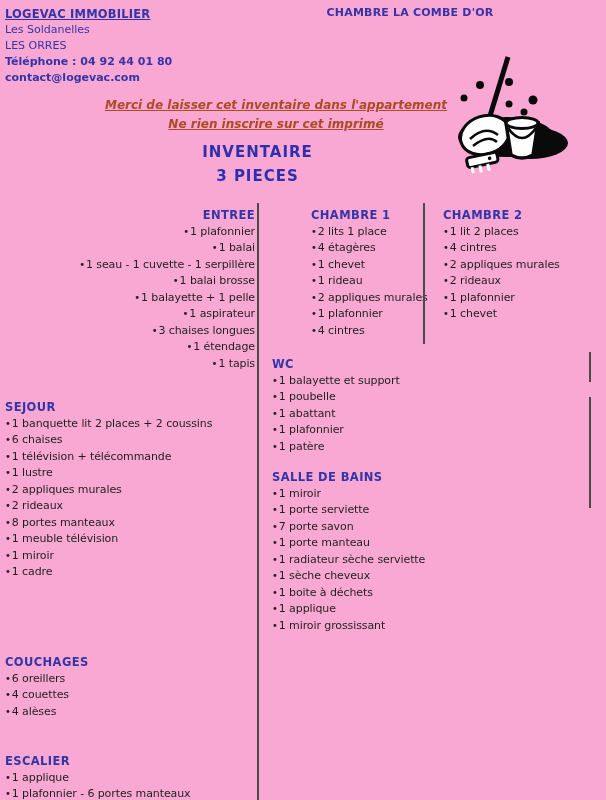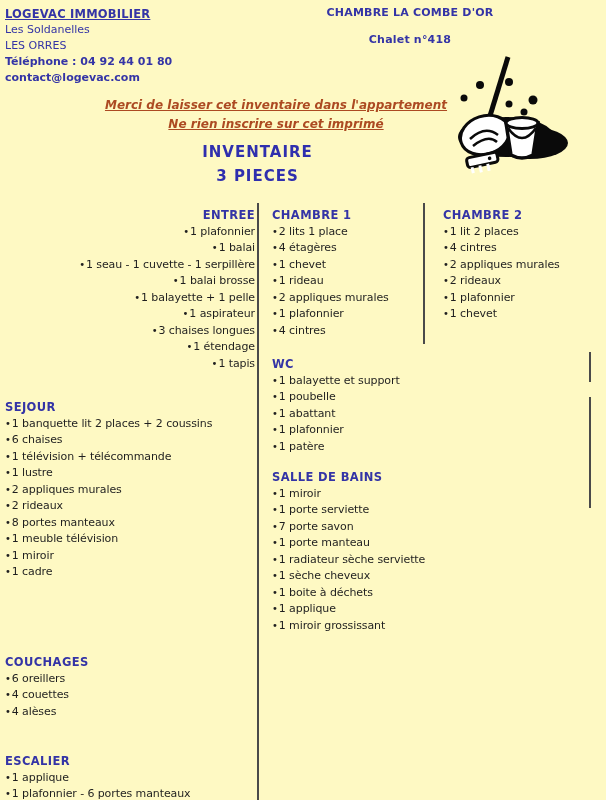--- a/index.html
+++ b/index.html
@@ -1,19 +1,19 @@
 <!DOCTYPE html>
 <html><head>
 <meta charset="utf-8">
 <style>
   html,body{margin:0;padding:0;background:#e8e8e8;}
   .page{
     position:relative;
     width:606px;height:800px;
-    background:#fef9c3;
+    background:#f9a8d4;
     overflow:hidden;
     font-family:"DejaVu Sans","Liberation Sans",sans-serif;
     color:#1f1f1f;
   }
   
   .agency{position:absolute;left:5px;top:6px;font-size:11px;line-height:16px;color:#3434a6;}
   .agency .name{font-weight:bold;text-decoration:underline;font-size:11.5px;letter-spacing:.2px;}
   .agency .bold{font-weight:bold;}
   .building{position:absolute;left:320px;top:6px;width:180px;text-align:center;
     font-size:11px;font-weight:bold;color:#3434a6;letter-spacing:.2px;}
@@ -50,21 +50,20 @@
   <div class="agency">
     <div class="name">LOGEVAC IMMOBILIER</div>
     <div>Les Soldanelles</div>
     <div>LES ORRES</div>
     <div class="bold">Téléphone : 04 92 44 01 80</div>
     <div class="bold">contact@logevac.com</div>
   </div>
 
   <div class="building">
     <div>CHAMBRE LA COMBE D'OR</div>
-    <div class="unit">Chalet n°418</div>
   </div>
 
   <div class="clipart">
     <svg viewBox="0 0 150 130" width="150" height="130" xmlns="http://www.w3.org/2000/svg">
 
       <circle cx="40" cy="30" r="4" fill="#0a0a0a"></circle>
       <circle cx="24" cy="43" r="3.5" fill="#0a0a0a"></circle>
       <circle cx="69" cy="27" r="4" fill="#0a0a0a"></circle>
       <circle cx="69" cy="49" r="3.5" fill="#0a0a0a"></circle>
       <circle cx="93" cy="45" r="4.5" fill="#0a0a0a"></circle>
@@ -136,21 +135,21 @@
           <div class="item"><span class="bullet">•</span><span>4 couettes</span></div>
           <div class="item"><span class="bullet">•</span><span>4 alèses</span></div>
         </div>
         <div class="section" style="top: 753px;">
           <div class="sec-heading">ESCALIER</div>
           <div class="item"><span class="bullet">•</span><span>1 applique</span></div>
           <div class="item"><span class="bullet">•</span><span>1 plafonnier - 6 portes manteaux</span></div>
         </div>
       </div>
       <div class="col1">
-        <div class="section" style="top: 207px;">
+        <div class="section" style="top: 207px; margin-left: 39px;">
           <div class="sec-heading">CHAMBRE 1</div>
           <div class="item"><span class="bullet">•</span><span>2 lits 1 place</span></div>
           <div class="item"><span class="bullet">•</span><span>4 étagères</span></div>
           <div class="item"><span class="bullet">•</span><span>1 chevet</span></div>
           <div class="item"><span class="bullet">•</span><span>1 rideau</span></div>
           <div class="item"><span class="bullet">•</span><span>2 appliques murales</span></div>
           <div class="item"><span class="bullet">•</span><span>1 plafonnier</span></div>
           <div class="item"><span class="bullet">•</span><span>4 cintres</span></div>
         </div>
         <div class="section" style="top: 356px;">

